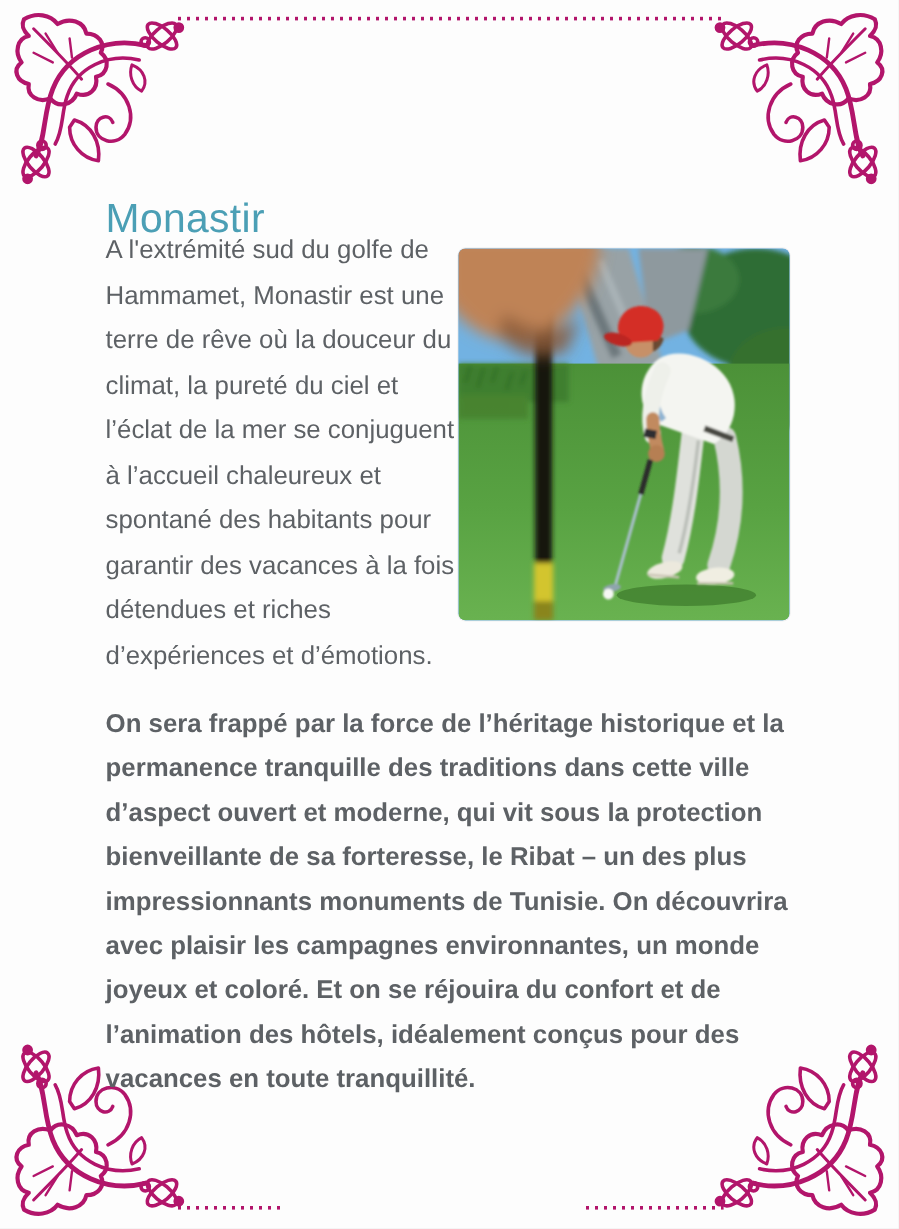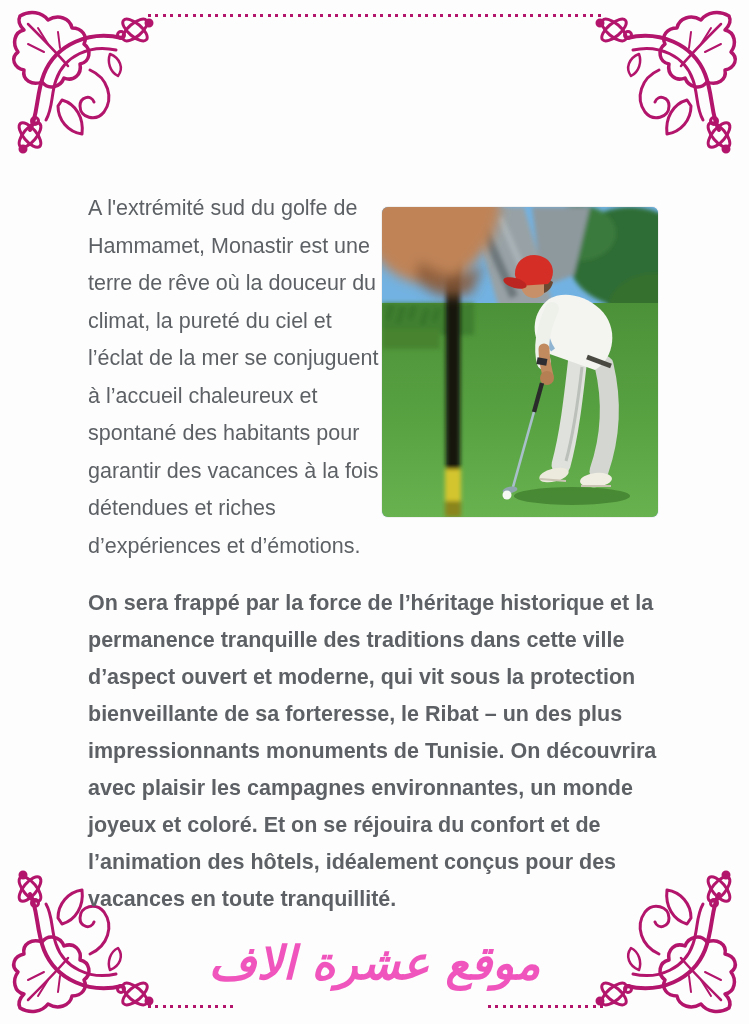--- a/index.html
+++ b/index.html
@@ -89,20 +89,21 @@
   <svg class="corner br">
       <use href="#orn"></use>
     </svg>
 
   <div class="dotline dot-top"></div>
   <div class="dotline v dot-left"></div>
   <div class="dotline v dot-right"></div>
   <div class="dotline dot-bottom-left"></div>
   <div class="dotline dot-bottom-right"></div>
 
+  <h1 class="title">Monastir</h1>
 
   <div class="para para1">A l'extrémité sud du golfe de Hammamet, Monastir est une terre de rêve où la douceur du climat, la pureté du ciel et l’éclat de la mer se conjuguent à l’accueil chaleureux et spontané des habitants pour garantir des vacances à la fois détendues et riches d’expériences et d’émotions.</div>
 
   <figure class="photo" style="margin:0">
     <svg viewBox="0 0 276 310" width="276" height="310">
       <defs>
         <filter id="b07" x="-20%" y="-20%" width="140%" height="140%">
             <feGaussianBlur stdDeviation="0.7"></feGaussianBlur>
           </filter>
         <filter id="b2" x="-30%" y="-30%" width="160%" height="160%">
@@ -172,15 +173,14 @@
 
       <g filter="url(#b6)">
         <path d="M-12,-12 L118,-12 C120,20 102,56 70,72 C40,86 4,70 -12,40 Z" fill="#bf8357"></path>
         <path d="M38,54 C60,70 82,72 102,58 L90,86 C64,96 44,86 33,70 Z" fill="#8a5a38" opacity="0.85"></path>
       </g>
     </svg>
   </figure>
 
   <div class="para para2">On sera frappé par la force de l’héritage historique et la permanence tranquille des traditions dans cette ville d’aspect ouvert et moderne, qui vit sous la protection bienveillante de sa forteresse, le Ribat – un des plus impressionnants monuments de Tunisie. On découvrira avec plaisir les campagnes environnantes, un monde joyeux et coloré. Et on se réjouira du confort et de l’animation des hôtels, idéalement conçus pour des vacances en toute tranquillité.</div>
 
-  <div class="watermark">موقع عشرة الاف</div>
 
 </div>
 
 </body></html>

